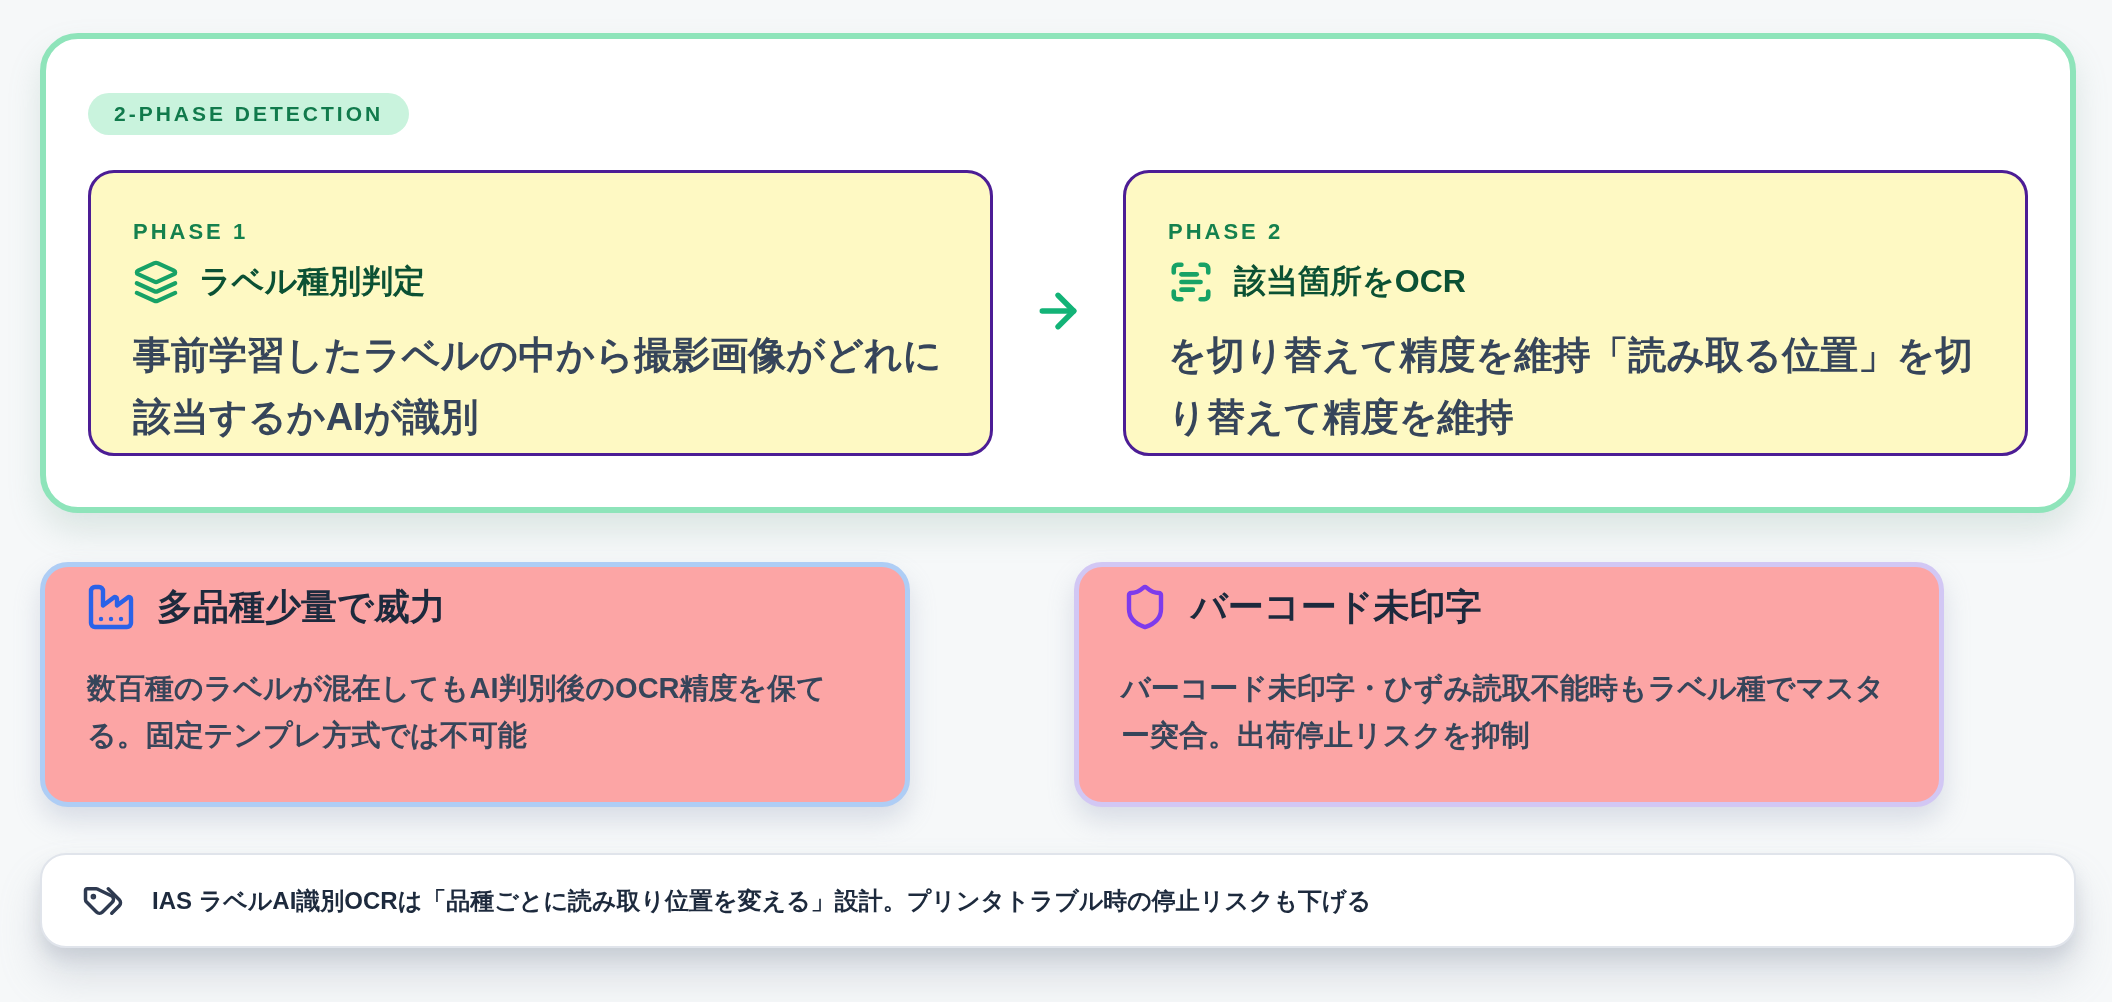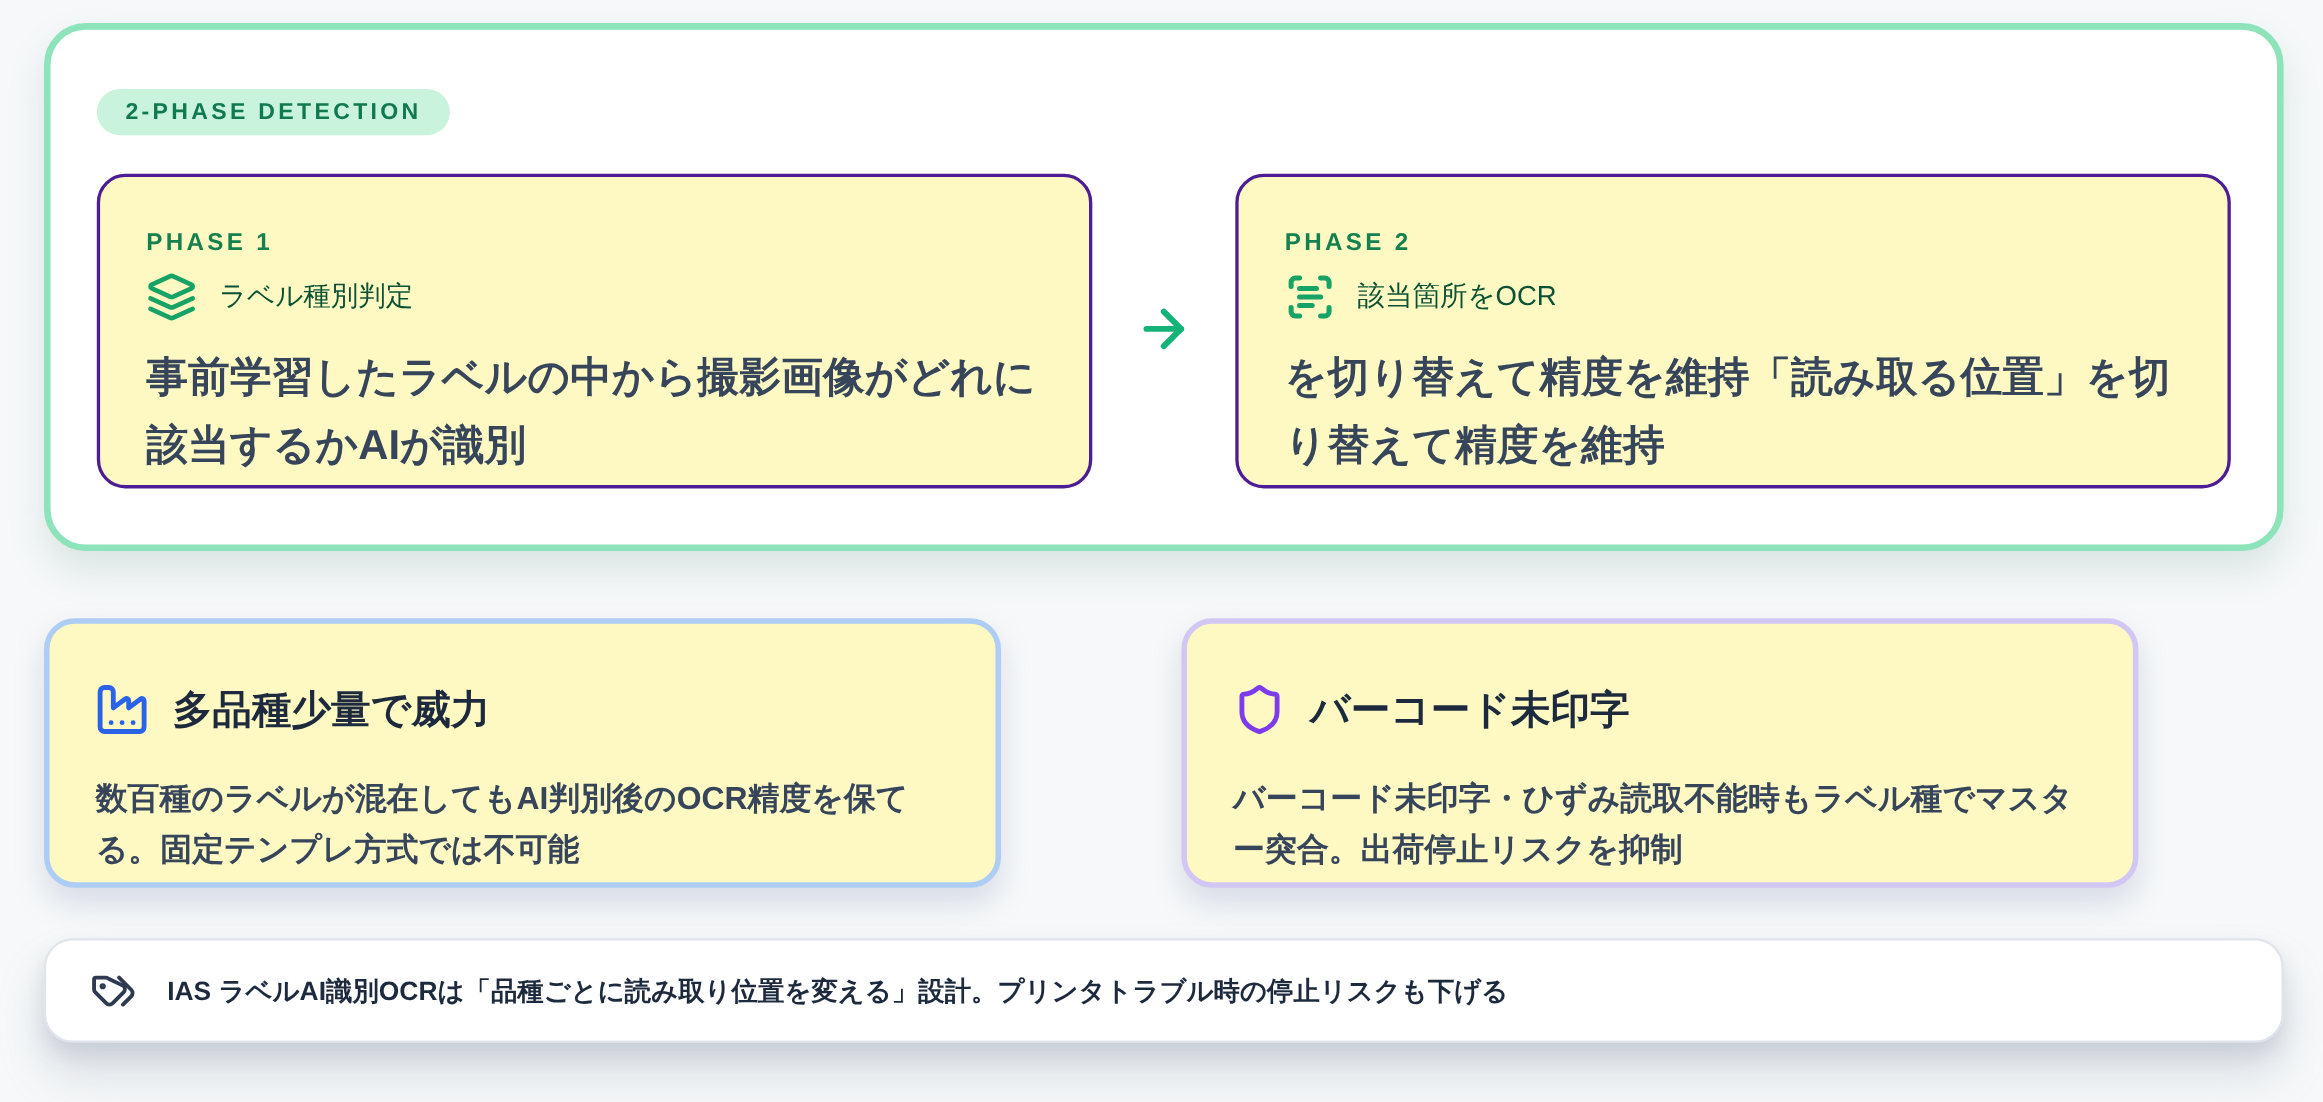--- a/index.html
+++ b/index.html
@@ -7,21 +7,21 @@
     width: 2112px; height: 1002px;
     background: #f6f8f9;
     font-family: "Liberation Sans", "DejaVu Sans", sans-serif;
     overflow: hidden;
   }
   .page { position: relative; width: 2112px; height: 1002px; }
   * { box-sizing: border-box; }
 
   
   .hero {
-    position: absolute; left: 40px; top: 21px;
+    position: absolute; left: 40px; top: 33px;
     width: 2036px; height: 480px;
     background: #ffffff;
     border: 6px solid #8ee4ba;
     border-radius: 38px;
     box-shadow: 0 18px 32px rgba(125, 165, 150, 0.22);
     padding: 54px 42px 48px 42px;
   }
   .badge {
     display: inline-block;
     background: #c9f3dd;
@@ -45,44 +45,44 @@
   }
   .phase-label {
     font-size: 22px; font-weight: 700; letter-spacing: 3px;
     color: #15814e;
   }
   .phase-title-row {
     display: flex; align-items: center; gap: 20px;
     margin-top: 14px; height: 46px;
   }
   .phase-title-row h3 {
-    margin: 0; font-size: 25px; font-weight: 400; color: #0b5134;
+    margin: 0; font-size: 32px; font-weight: 700; color: #0b5134;
     line-height: 1.1;
     text-align: center;
   }
   .phase-desc {
     margin: 20px 0 0 0;
     font-size: 38px; line-height: 1.62; font-weight: 700;
     color: #36455a;
   }
   .picon { width: 46px; height: 46px; display: inline-flex; }
   .picon svg { width: 100%; height: 100%; }
   .arrow-cell {
     width: 130px; flex: 0 0 130px;
     display: flex; align-items: center; justify-content: center;
   }
   .arrow-cell svg { width: 54px; height: 54px; }
 
   
   .feature {
     position: absolute; top: 562px;
     width: 870px; height: 245px;
-    background: #fef9c3;
+    background: #fca5a5;
     border-radius: 28px;
-    padding: 54px 42px;
+    padding: 16px 42px;
     box-shadow: 0 14px 26px rgba(148, 160, 184, 0.30);
   }
   .feature.blue { left: 40px; border: 5px solid #aecdf5; }
   .feature.purple { left: 1074px; border: 5px solid #d2c7f4; }
   .feature-title-row { display: flex; align-items: center; gap: 22px; height: 48px; }
   .feature-title-row h3 {
     margin: 0; font-size: 36px; font-weight: 800; color: #1d2a3d; line-height: 1.1;
   }
   .ficon { width: 48px; height: 48px; display: inline-flex; }
   .ficon svg { width: 100%; height: 100%; }

